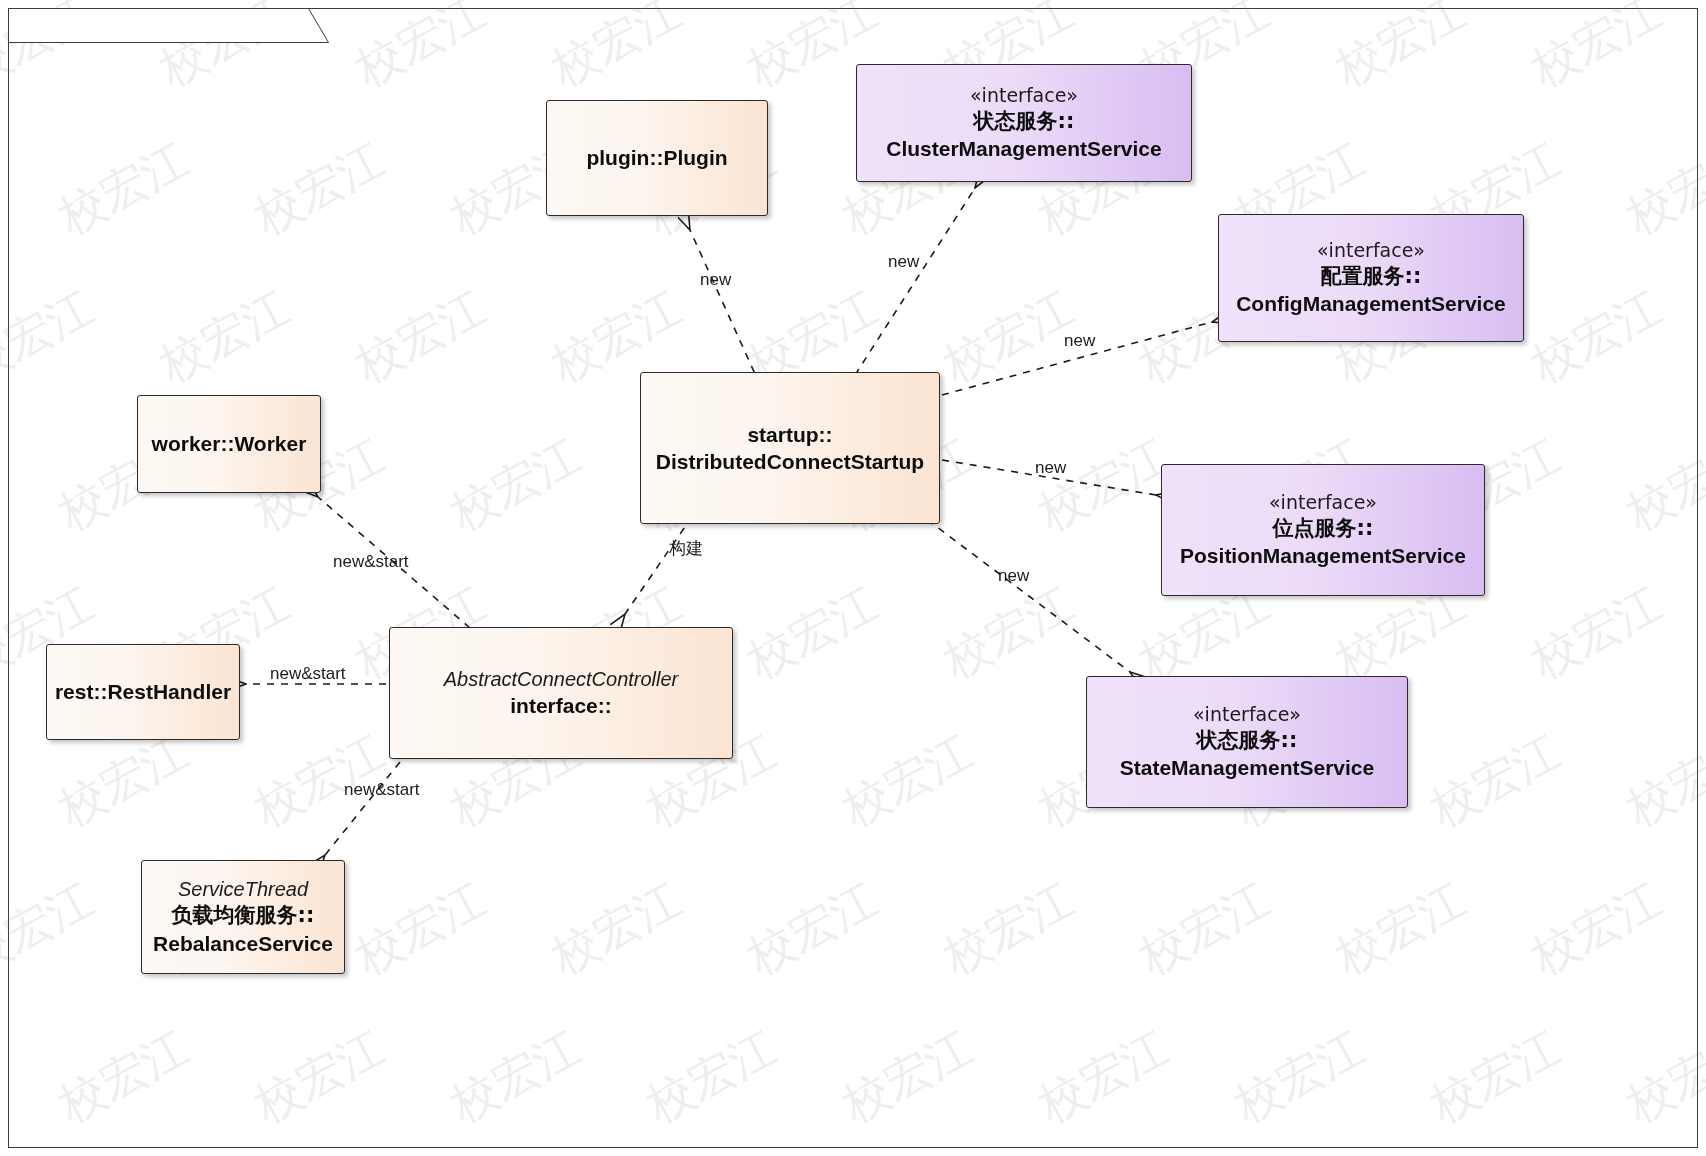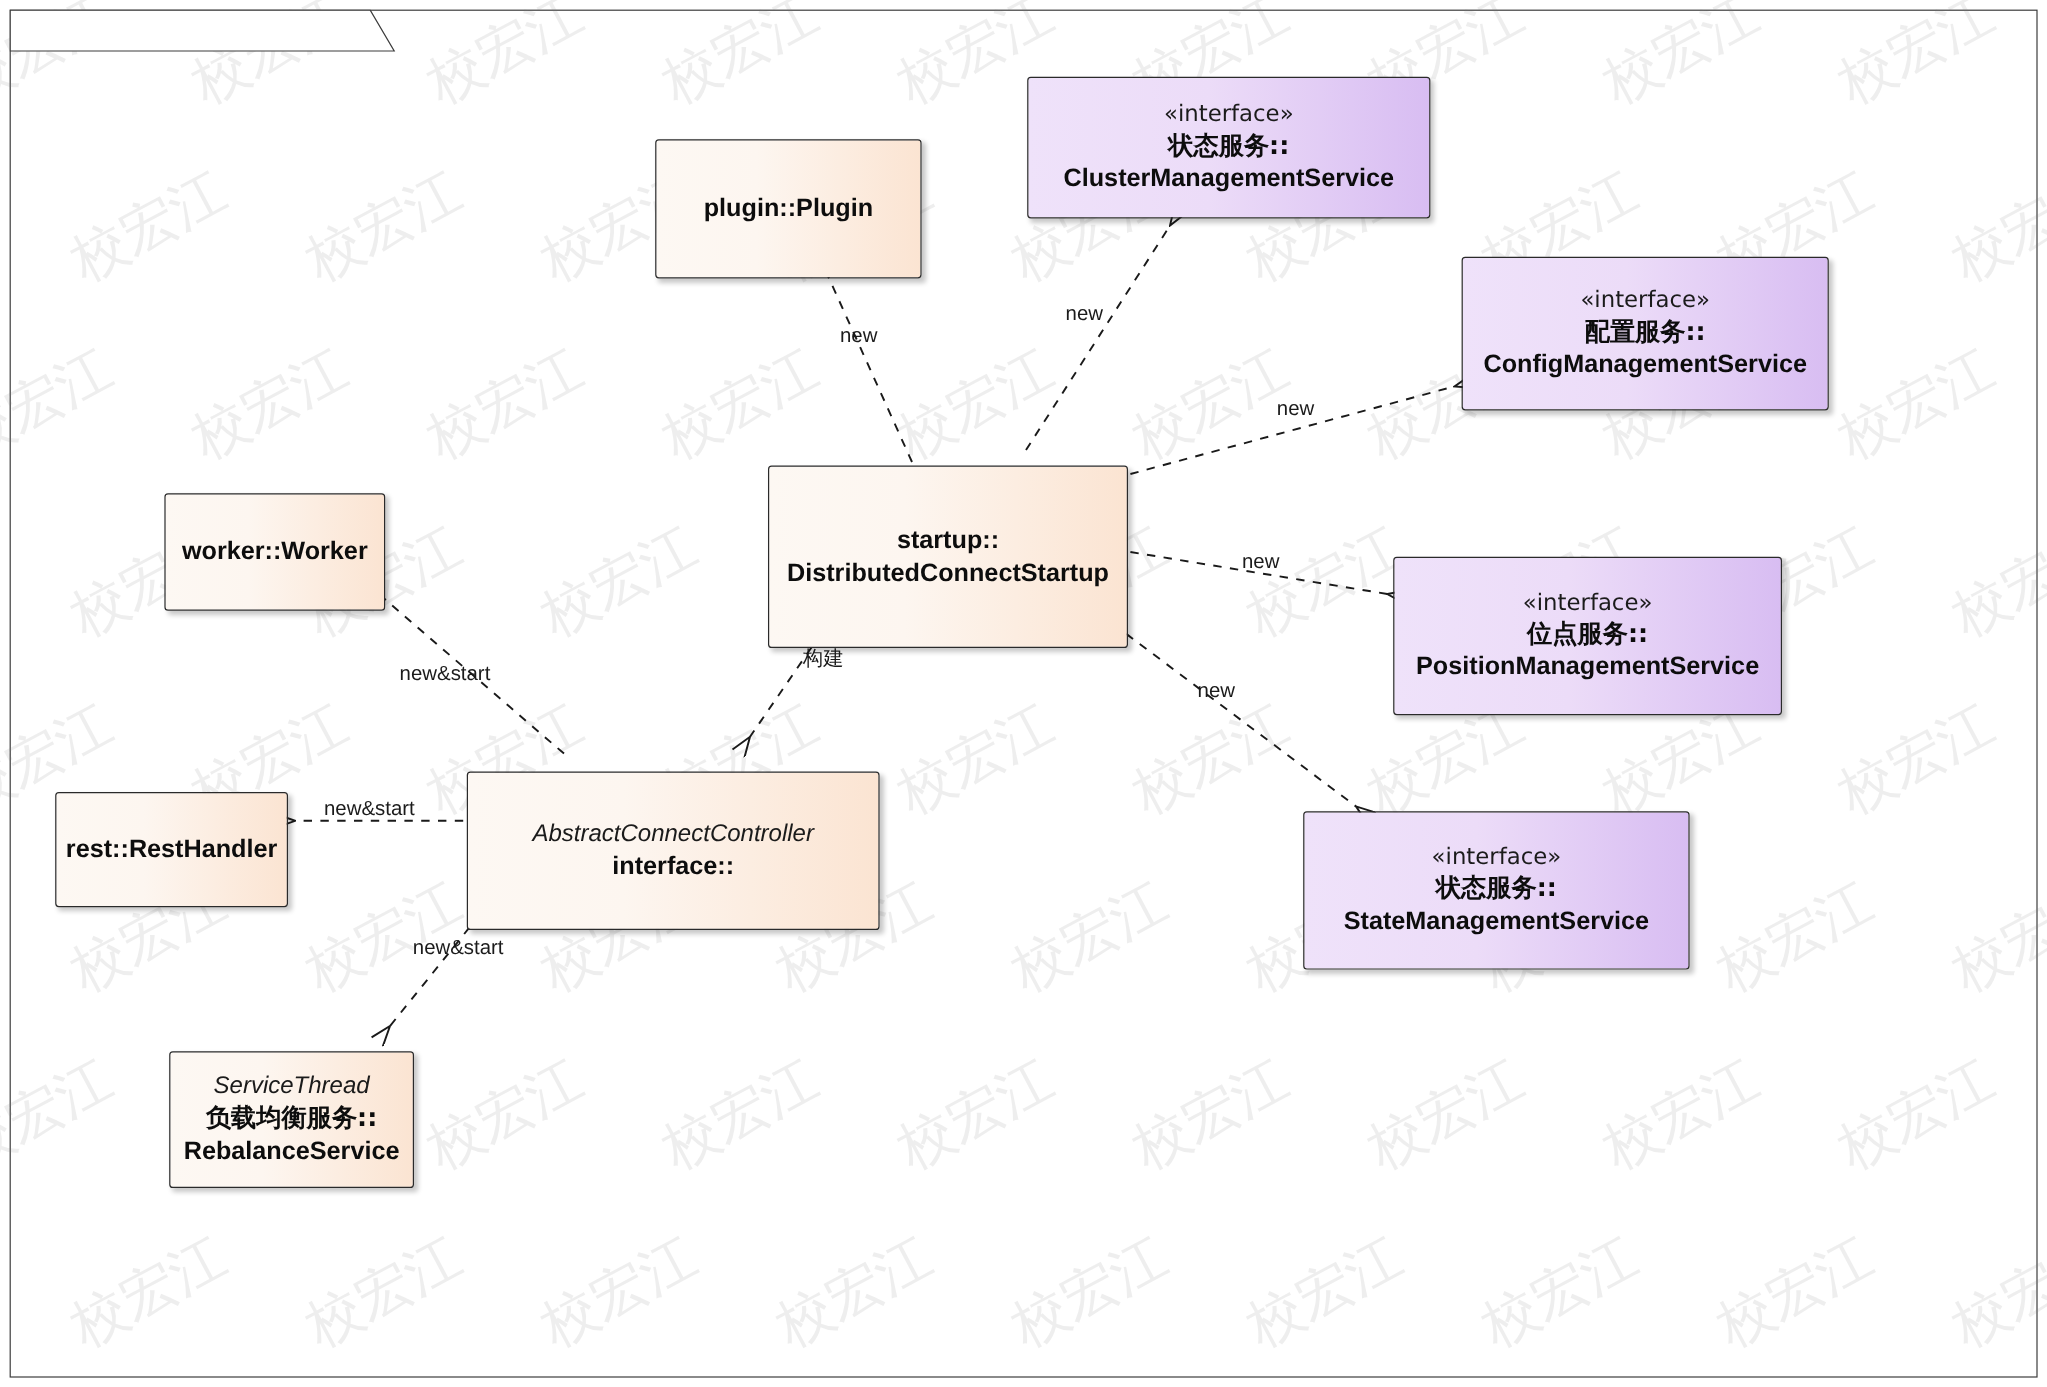--- a/index.html
+++ b/index.html
@@ -93,21 +93,20 @@
     flex-direction: column;
     align-items: center;
     justify-content: center;
     text-align: center;
     box-shadow: 3px 3px 4px rgba(0,0,0,0.22);
     padding: 4px 8px;
     overflow: hidden;
   }
   .node.cls {
     background: linear-gradient(to right, #fdf8f3 0%, #fdf6f0 38%, #fbe4d2 100%);
-    margin-top: 16px;
   }
   .node.iface {
     background: linear-gradient(to right, #efe2fa 0%, #ecdcf8 45%, #d8bdf2 100%);
   }
   .stereo {
     font-size: 19px;
     font-weight: normal;
     font-family: "DejaVu Sans", sans-serif;
     color: #1b1b1b;
     line-height: 1.25;

